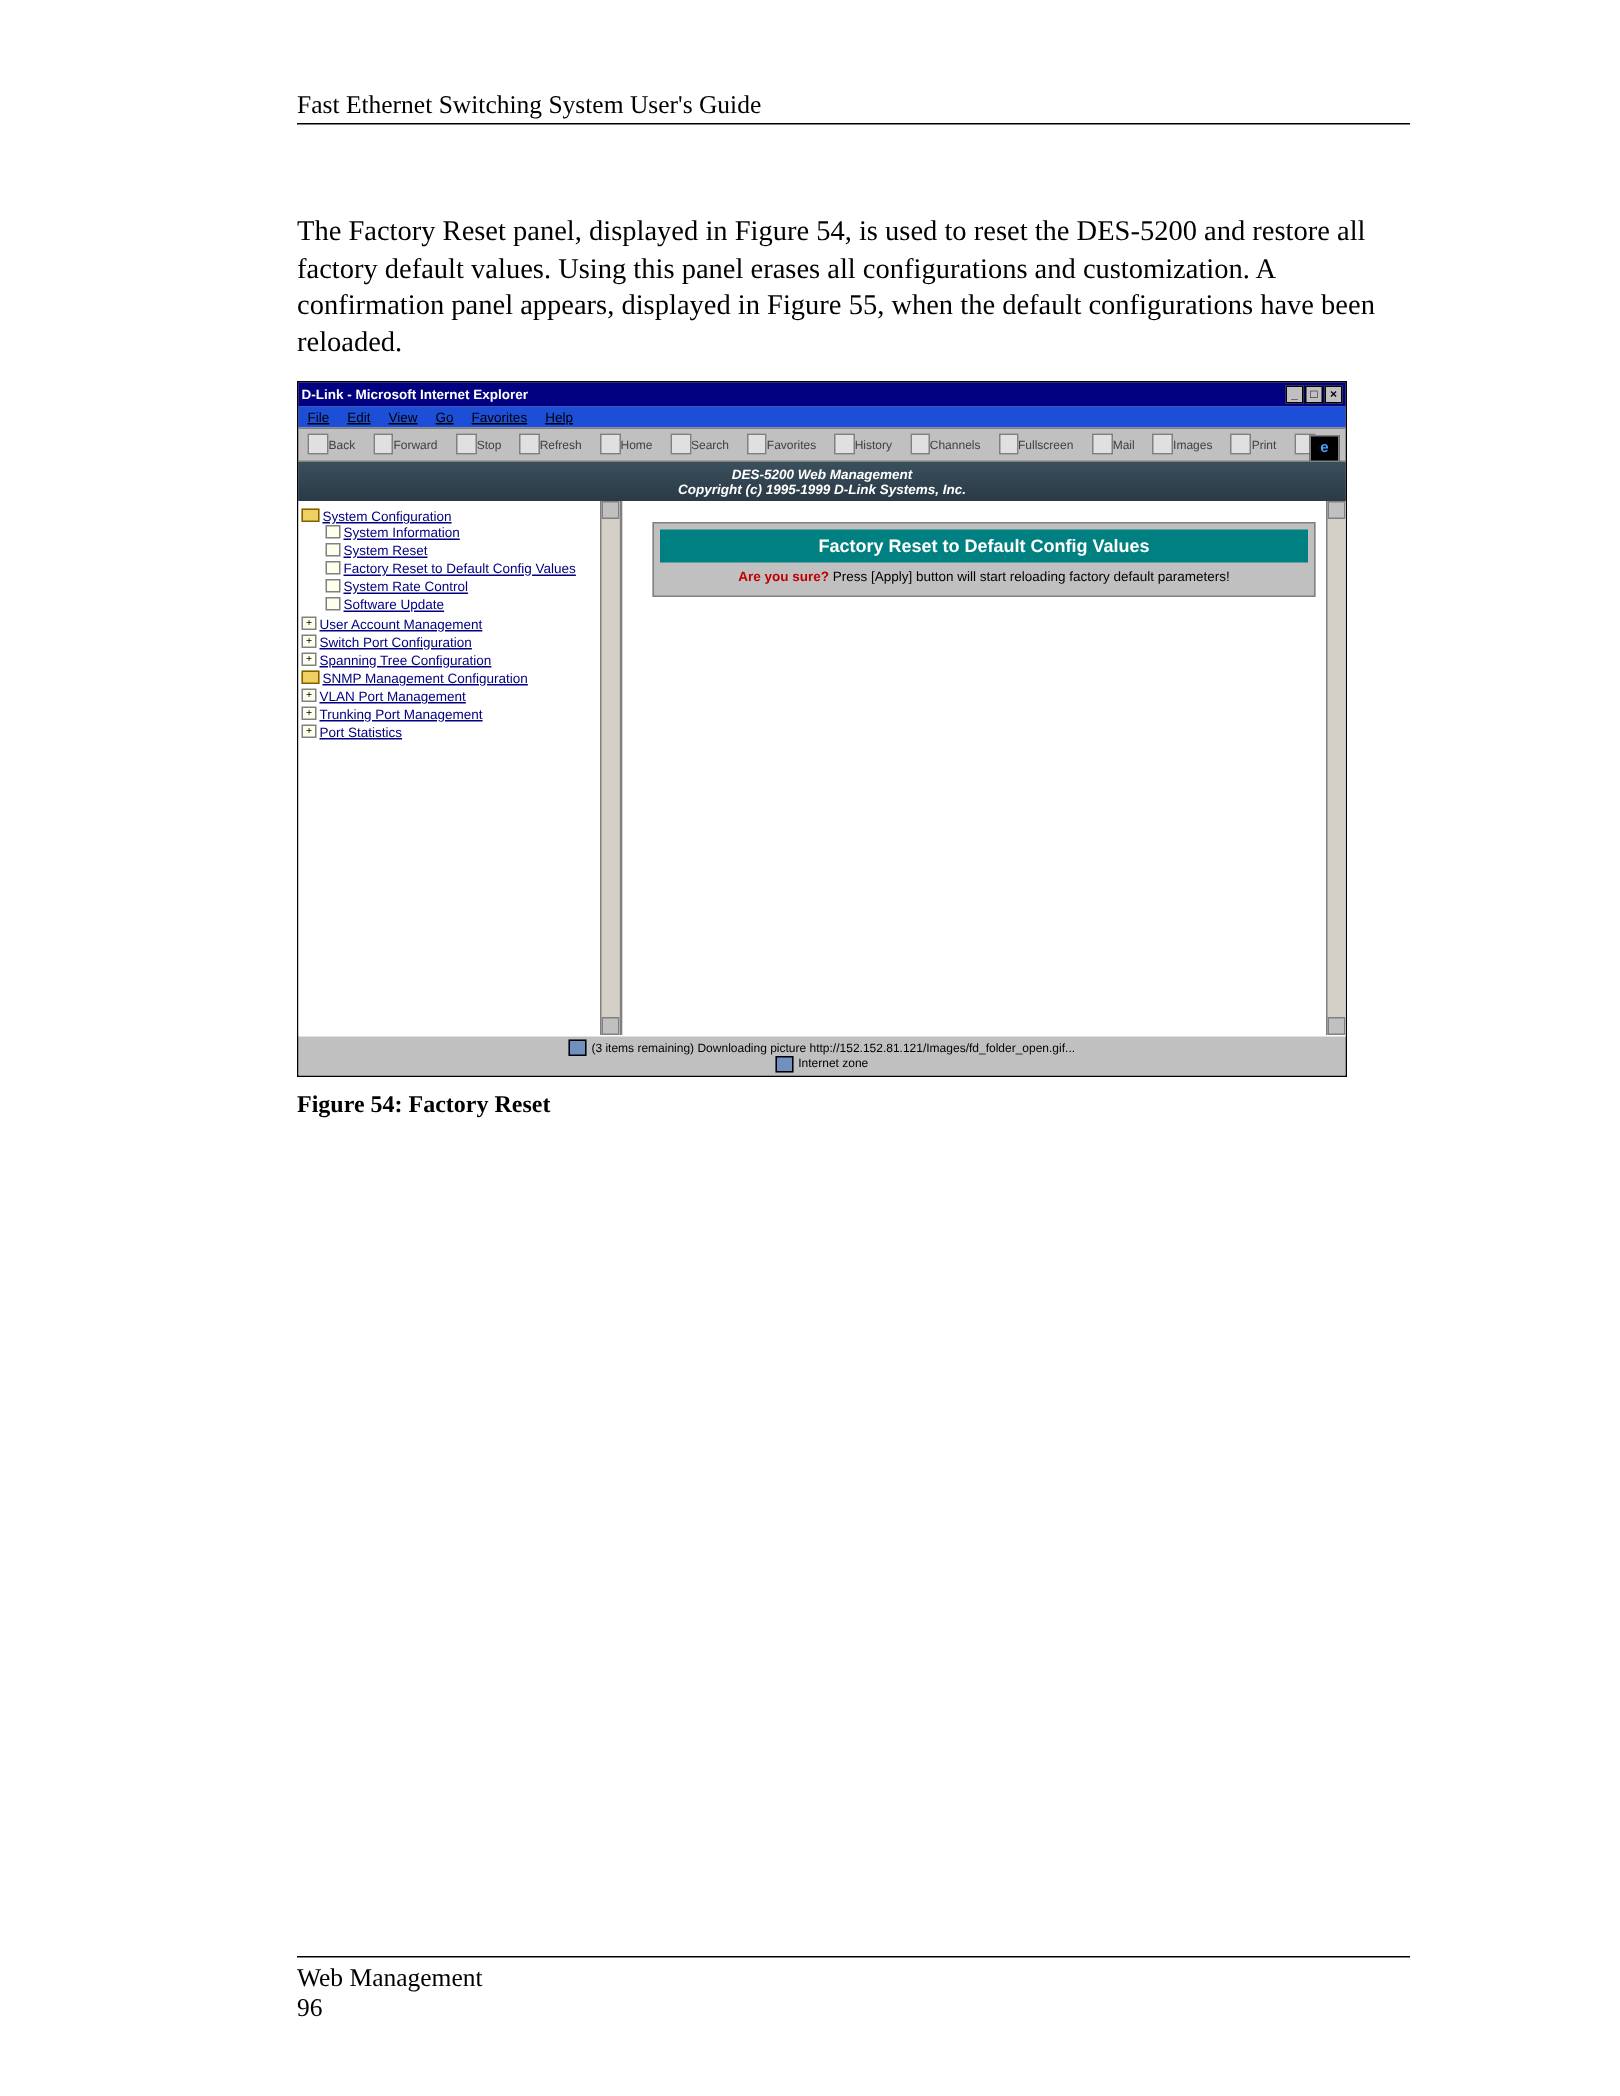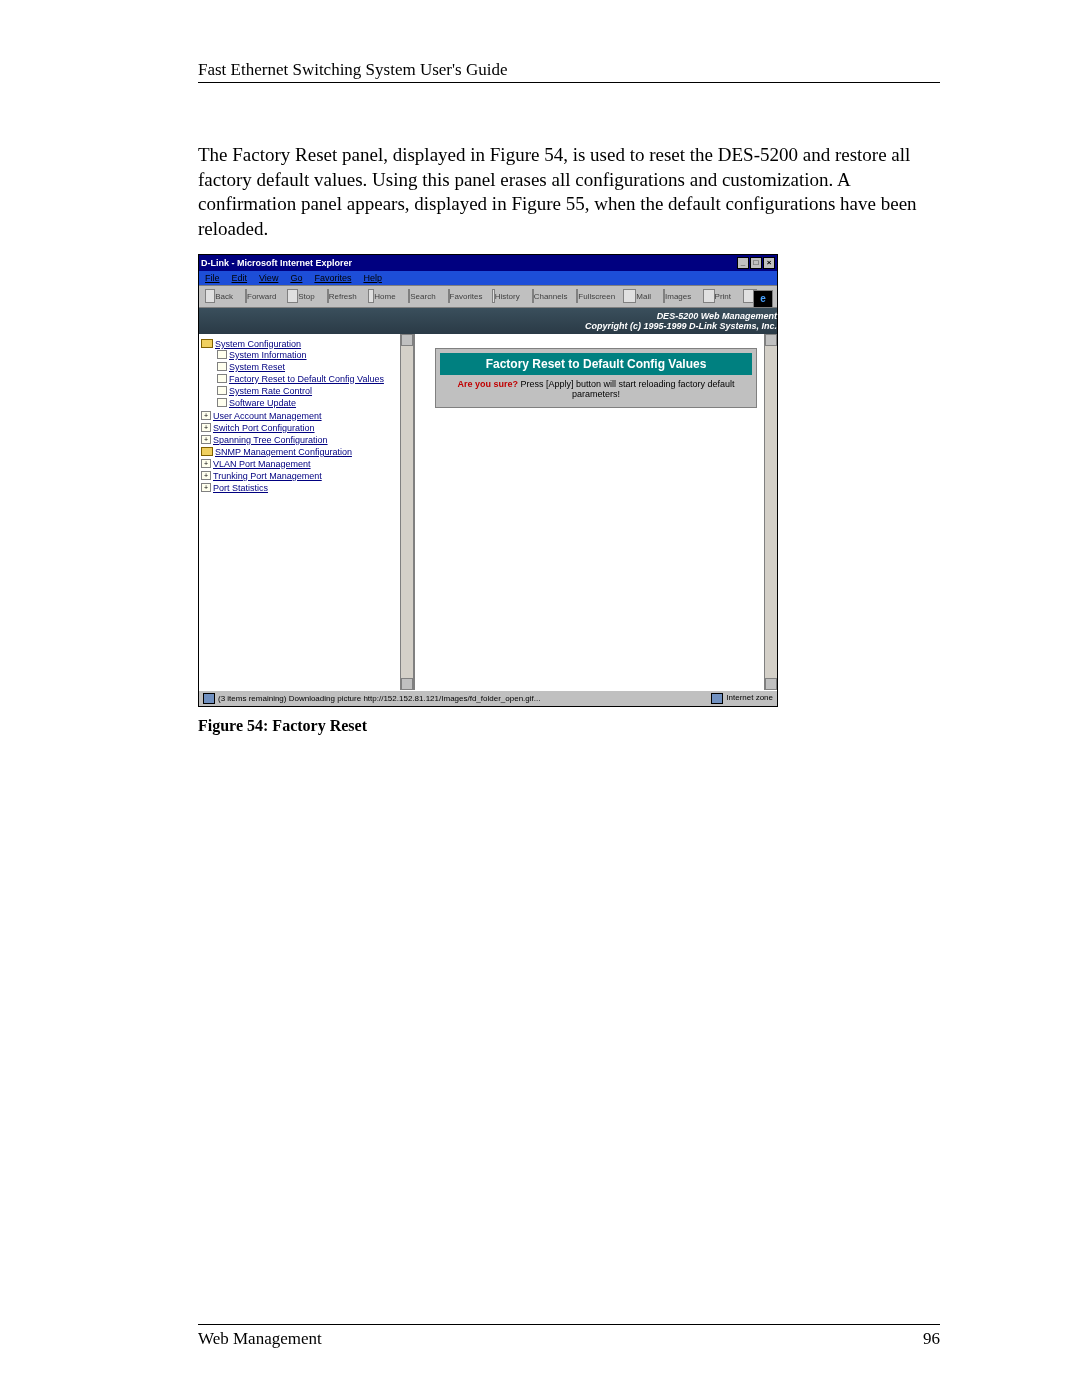--- a/index.html
+++ b/index.html
@@ -25,20 +25,21 @@
   .footer-line {
     border-top: 1.5px solid #000;
     padding-top: 4px;
     font-size: 17px;
     display: flex;
     justify-content: space-between;
     position: absolute;
     bottom: 48px;
     left: 198px;
     right: 140px;
+    flex-direction: column;
   }
   h2.section-title {
     font-family: Arial, sans-serif;
     font-weight: bold;
     font-size: 24px;
     margin: 0 0 14px 0;
   }
   p.body {
     font-size: 19px;
     line-height: 1.3;
@@ -46,21 +47,21 @@
   }
   .caption {
     font-size: 16px;
     font-weight: bold;
     margin-top: 10px;
   }
 
   
   .shot {
     font-family: "MS Sans Serif","Microsoft Sans Serif",Tahoma,Arial,sans-serif;
-    width: 580px;
+    width: 700px;
     border: 1px solid #000;
     background: #c0c0c0;
     box-sizing: border-box;
   }
   .titlebar {
     display: flex;
     align-items: center;
     justify-content: space-between;
     background: #000080;
     color: #fff;
@@ -128,21 +129,21 @@
     border: 1px solid #808080;
     color: #4aa3ff;
     font-weight: bold;
     font-size: 10px;
     text-align: center;
     line-height: 15px;
   }
   .dlink-bar {
     background: linear-gradient(#3a4f5c,#2a3a46);
     color: #fff;
-    text-align: right;
+    text-align: center;
     font-size: 9px;
     padding: 3px 0;
     font-family: Arial,sans-serif;
     font-style: italic;
     font-weight: bold;
   }
   .content-area {
     display: flex;
     height: 356px;
     background: #c0c0c0;
@@ -280,20 +281,21 @@
     cursor: pointer;
   }
   .statusbar {
     display: flex;
     align-items: center;
     justify-content: space-between;
     font-size: 8px;
     background: #c0c0c0;
     border-top: 1px solid #fff;
     padding: 2px 4px;
+    flex-direction: column;
   }
   .status-left {
     display: flex;
     align-items: center;
     gap: 3px;
   }
   .status-right {
     display: flex;
     align-items: flex-start;
     gap: 3px;

